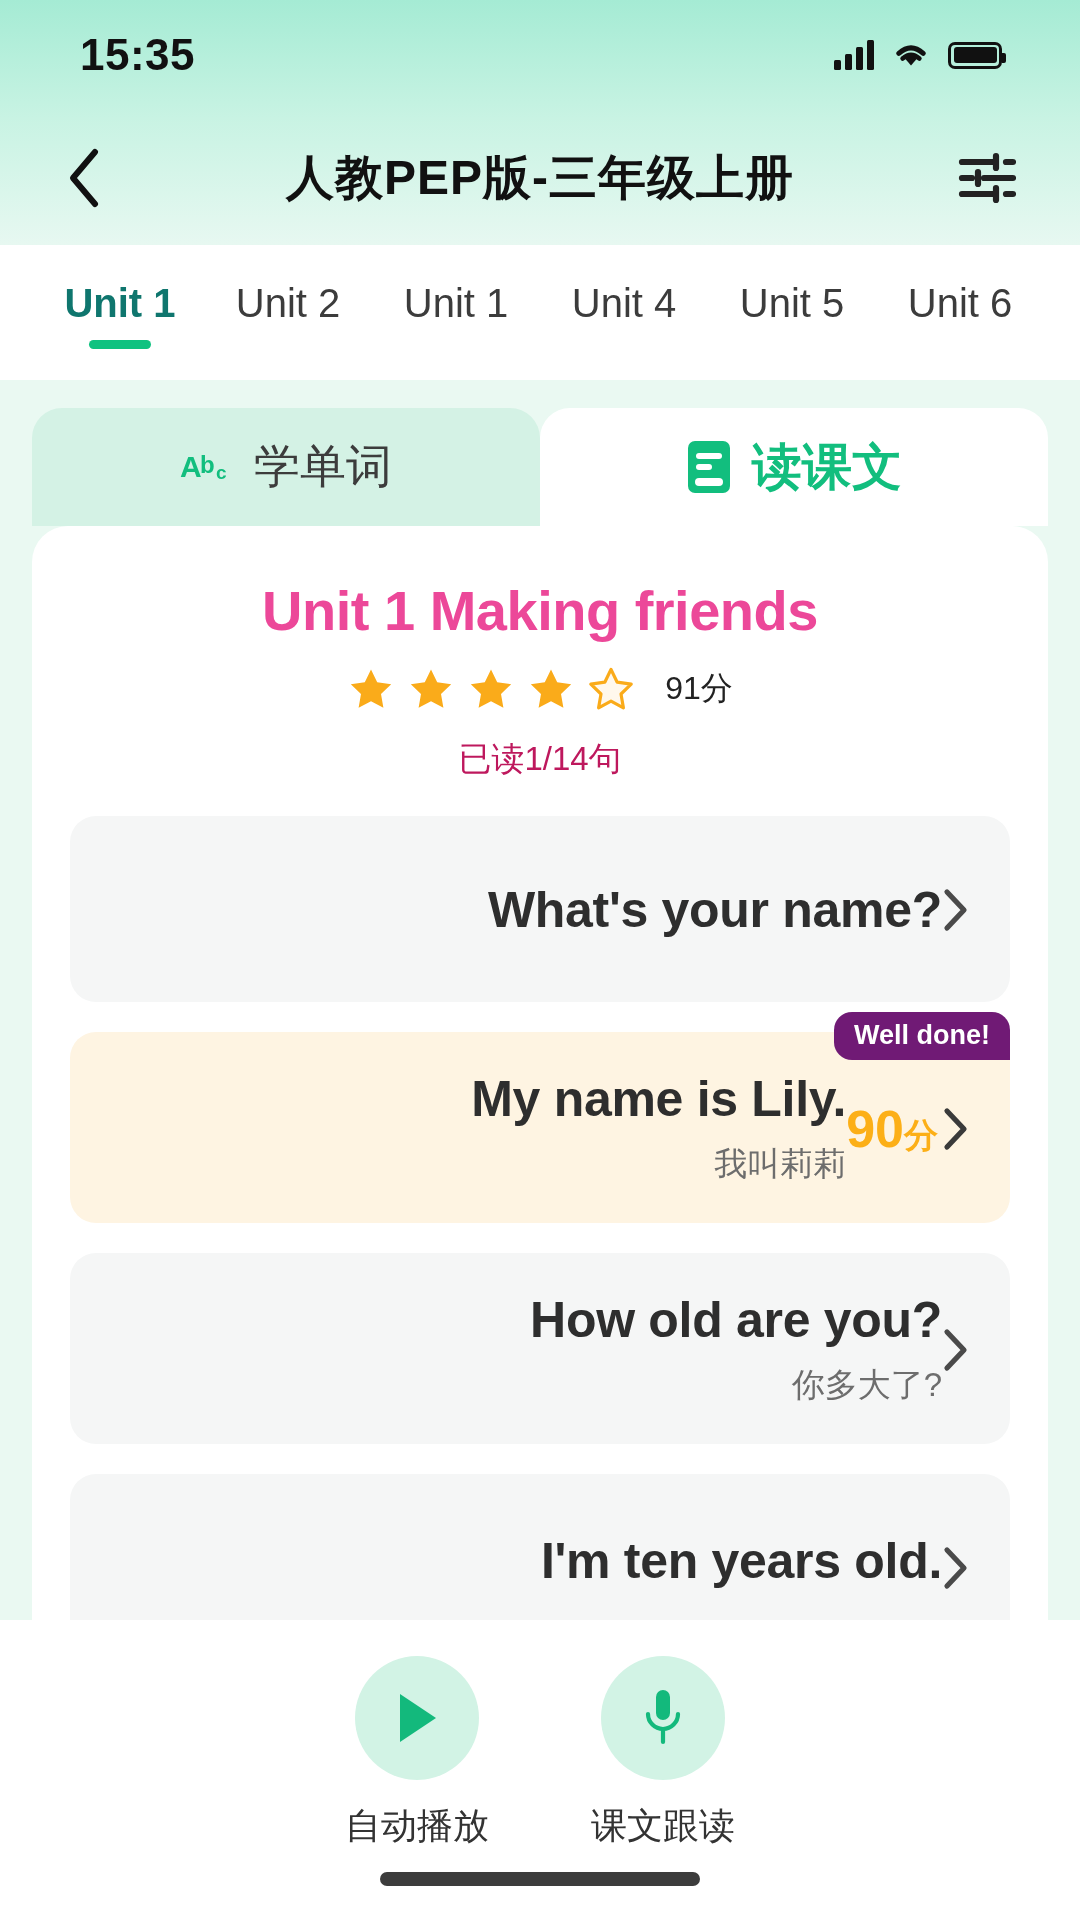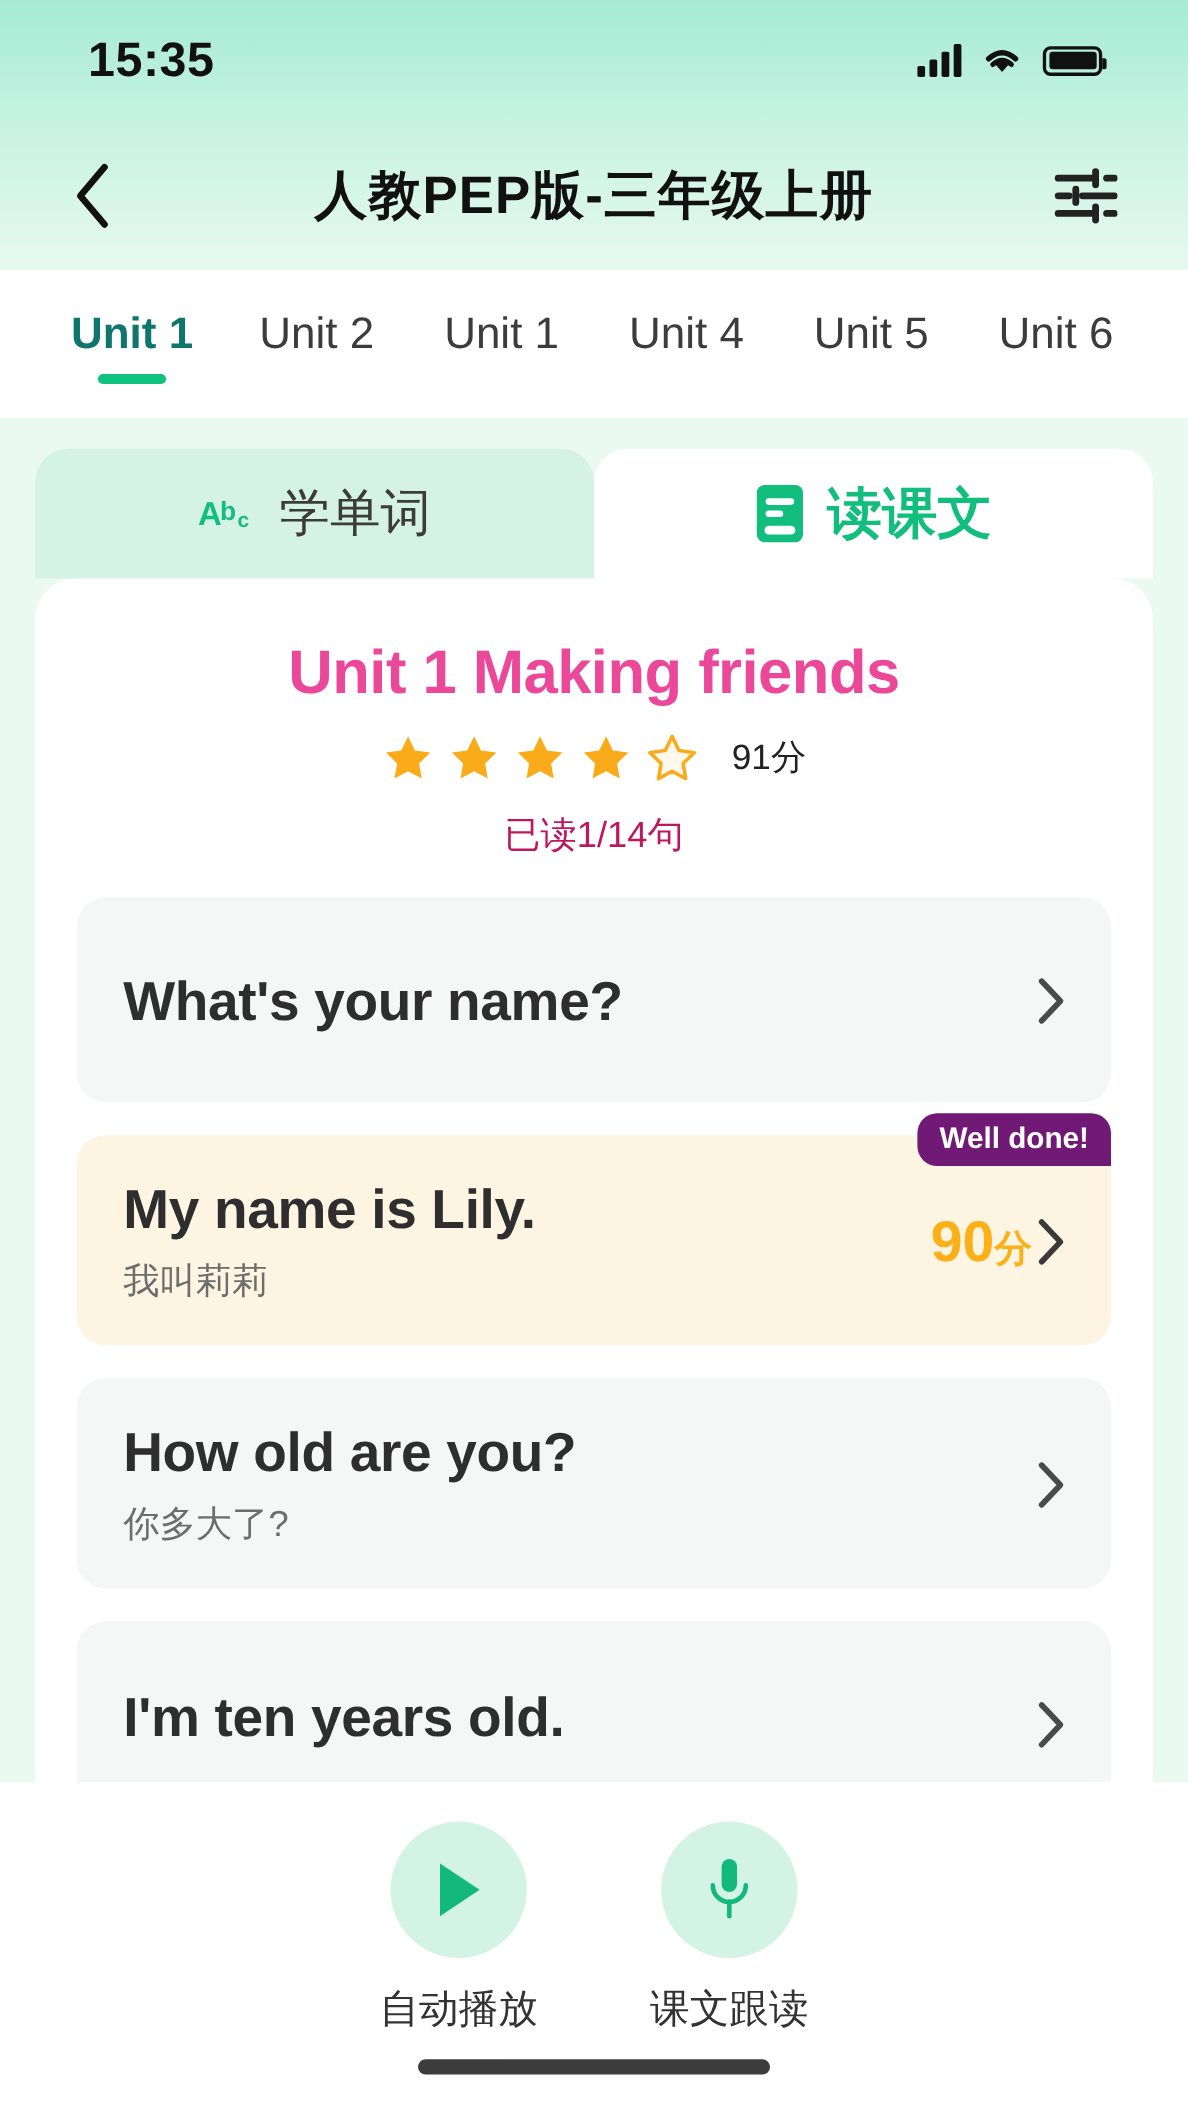--- a/index.html
+++ b/index.html
@@ -177,21 +177,21 @@
   }
   .stars { display:flex; gap:12px; }
   .star { width:48px; height:48px; display:block; }
   .score-text { font-size:32px; color:#222; margin-left:16px; font-weight:500; }
   .progress-text {
     margin-top:24px; text-align:center;
     font-size:33px; color:#be185d;
   }
 
   
-  .sentence-list { margin-top:34px; display:flex; flex-direction:column; gap:30px; }
+  .sentence-list { margin-top:34px; display:flex; flex-direction:column; gap:30px;text-align:right; }
   .s-card {
     position:relative;
     background:#F5F6F6;
     border-radius:26px;
     padding:38px 42px 36px 42px;
     display:flex; align-items:center;
     cursor:pointer;
     min-height:186px;
   }
   .s-card.highlight { background:#FEF4E2; }

